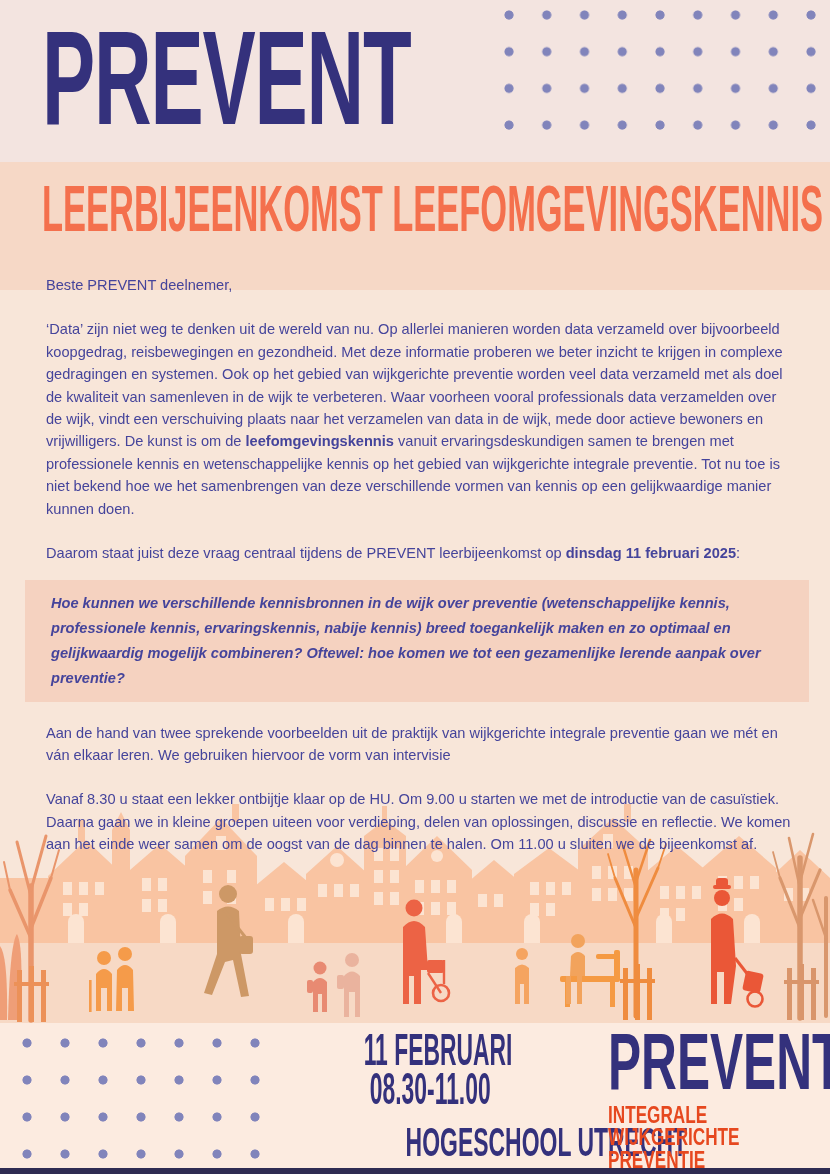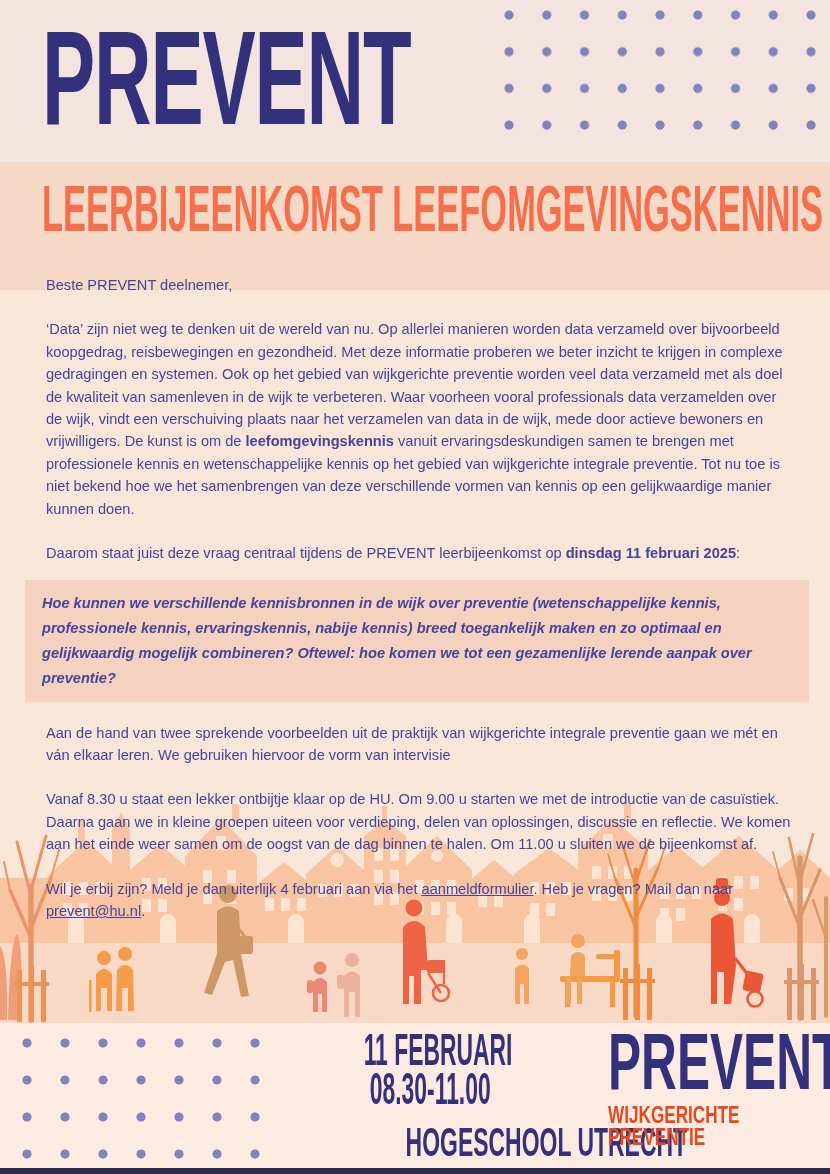--- a/index.html
+++ b/index.html
@@ -36,21 +36,21 @@
   
   .content {
     position:absolute; left:42px; top:274px; width:752px;
     color:var(--c-body_text,#45449b);
     font-size:14.6px; line-height:22.4px;
   }
   .content p { margin:0 0 22px 4px; }
   .content strong { font-weight:bold; }
   .highlight-box {
     background:var(--c-bg_box,#f5d2c0);
-    margin:11px -15px 20px -17px; padding:11px 17px;
+    margin:11px -15px 20px -17px; padding:11px 26px;
     font-weight:bold; font-style:italic; line-height:24.8px;
   }
   a.link { color:inherit; text-decoration:underline; cursor:pointer; }
   
   .illustration { position:absolute; left:0; top:778px; width:830px; height:245px; }
   
   .footer { position:absolute; left:0; top:1023px; width:830px; height:145px; background:var(--c-bg_footer,#fcebe0); }
   .event-block { position:absolute; left:295px; top:1030px; width:270px; text-align:center; color:var(--c-navy,#34317c); }
   .event-line { font-size:44px; line-height:39px; }
   .event-line .cond { transform:scaleX(.52); transform-origin:center top; }
@@ -292,35 +292,35 @@
     </svg>
   </div>
 
   <div class="content">
     <p>Beste PREVENT deelnemer,</p>
     <p><span>‘Data’ zijn niet weg te denken uit de wereld van nu. Op allerlei manieren worden data verzameld over bijvoorbeeld koopgedrag, reisbewegingen en gezondheid. Met deze informatie proberen we beter inzicht te krijgen in complexe gedragingen en systemen. Ook op het gebied van wijkgerichte preventie worden veel data verzameld met als doel de kwaliteit van samenleven in de wijk te verbeteren. Waar voorheen vooral professionals data verzamelden over de wijk, vindt een verschuiving plaats naar het verzamelen van data in de wijk, mede door actieve bewoners en vrijwilligers. De kunst is om de </span><strong>leefomgevingskennis</strong><span> vanuit ervaringsdeskundigen samen te brengen met professionele kennis en wetenschappelijke kennis op het gebied van wijkgerichte integrale preventie. Tot nu toe is niet bekend hoe we het samenbrengen van deze verschillende vormen van kennis op een gelijkwaardige manier kunnen doen.</span></p>
     <p style="margin-bottom:16px"><span>Daarom staat juist deze vraag centraal tijdens de PREVENT leerbijeenkomst op </span><strong>dinsdag 11 februari 2025</strong><span>:</span></p>
     <div class="highlight-box">Hoe kunnen we verschillende kennisbronnen in de wijk over preventie (wetenschappelijke kennis, professionele kennis, ervaringskennis, nabije kennis) breed toegankelijk maken en zo optimaal en gelijkwaardig mogelijk combineren? Oftewel: hoe komen we tot een gezamenlijke lerende aanpak over preventie?</div>
     <p>Aan de hand van twee sprekende voorbeelden uit de praktijk van wijkgerichte integrale preventie gaan we mét en ván elkaar leren. We gebruiken hiervoor de vorm van intervisie</p>
     <p>Vanaf 8.30 u staat een lekker ontbijtje klaar op de HU. Om 9.00 u starten we met de introductie van de casuïstiek. Daarna gaan we in kleine groepen uiteen voor verdieping, delen van oplossingen, discussie en reflectie. We komen aan het einde weer samen om de oogst van de dag binnen te halen. Om 11.00 u sluiten we de bijeenkomst af.</p>
-    <p><span>Wil je erbij zijn? Meld je dan uiterlijk 4 februari aan via het </span><a href="#" class="link">aanmeldformulier</a><span>. Heb je vragen? Mail dan naar </span><a href="#" class="link">prevent@hu.nl</a><span>.</span></p>
   </div>
 
   <div class="footer"></div>
   <div class="dots dots-bottom"></div>
 
   <div class="event-block">
     <div class="event-line"><span class="cond">11 FEBRUARI</span></div>
     <div class="event-line"><span class="cond">08.30-11.00</span></div>
     <div class="event-location"><span class="cond">HOGESCHOOL UTRECHT</span></div>
   </div>
 
   <div class="logo-block">
     <div class="logo-title"><span class="cond">PREVENT</span></div>
     <div class="tagline">
+      <div class="tagline-line"><span class="cond">INTEGRALE</span></div>
       <div class="tagline-line"><span class="cond">WIJKGERICHTE</span></div>
       <div class="tagline-line"><span class="cond">PREVENTIE</span></div>
     </div>
   </div>
 
   <div class="bottom-strip"></div>
 
 </div>
 
 </body></html>

